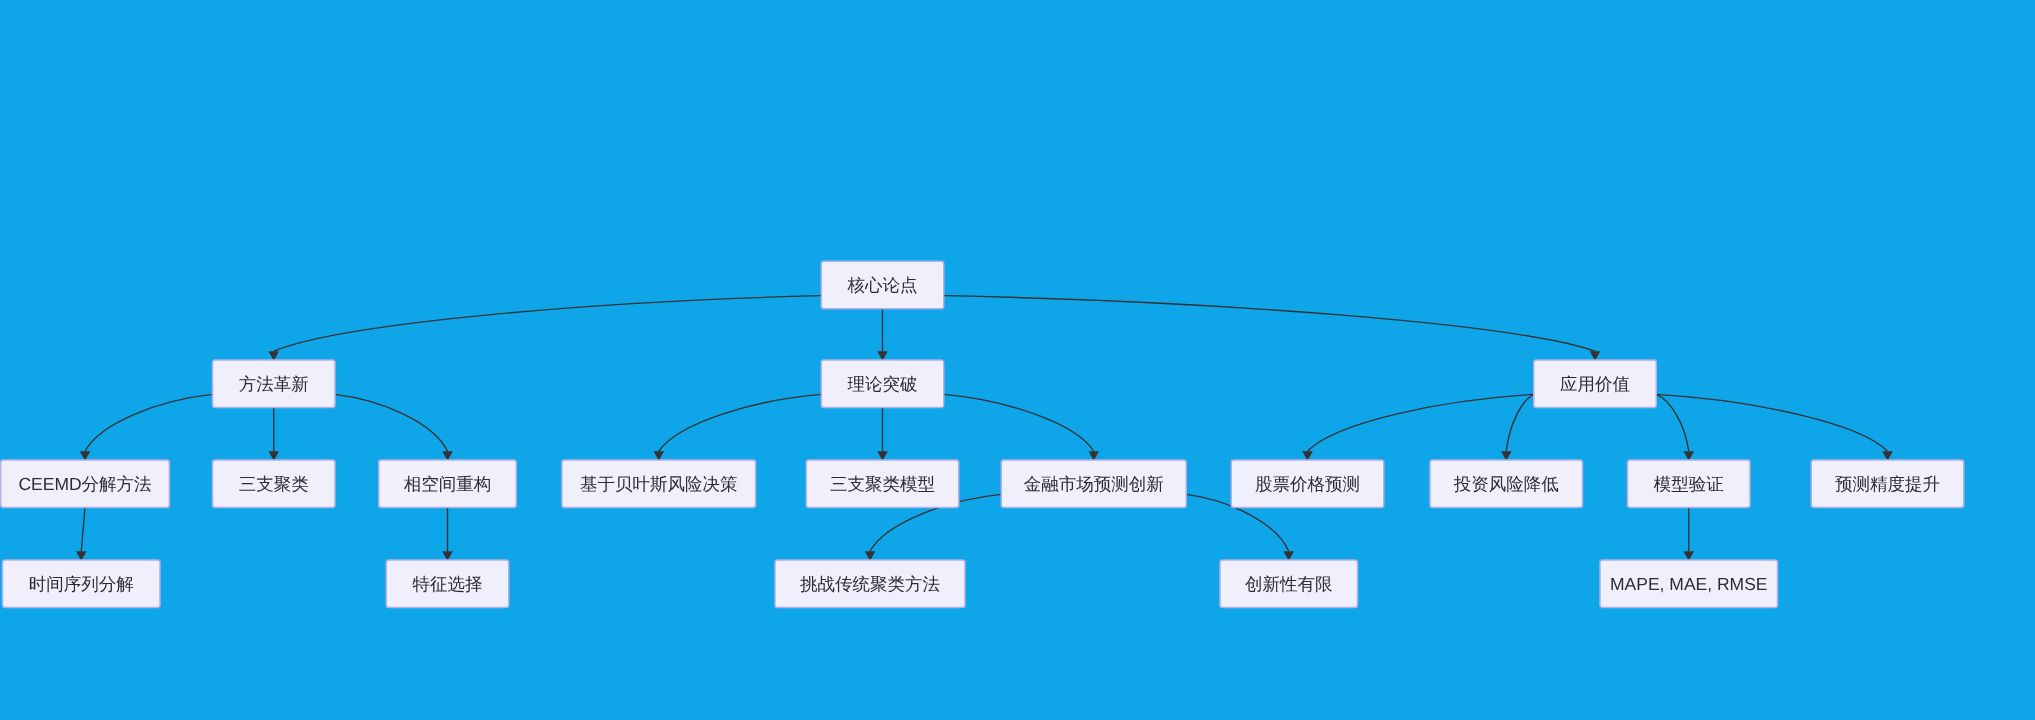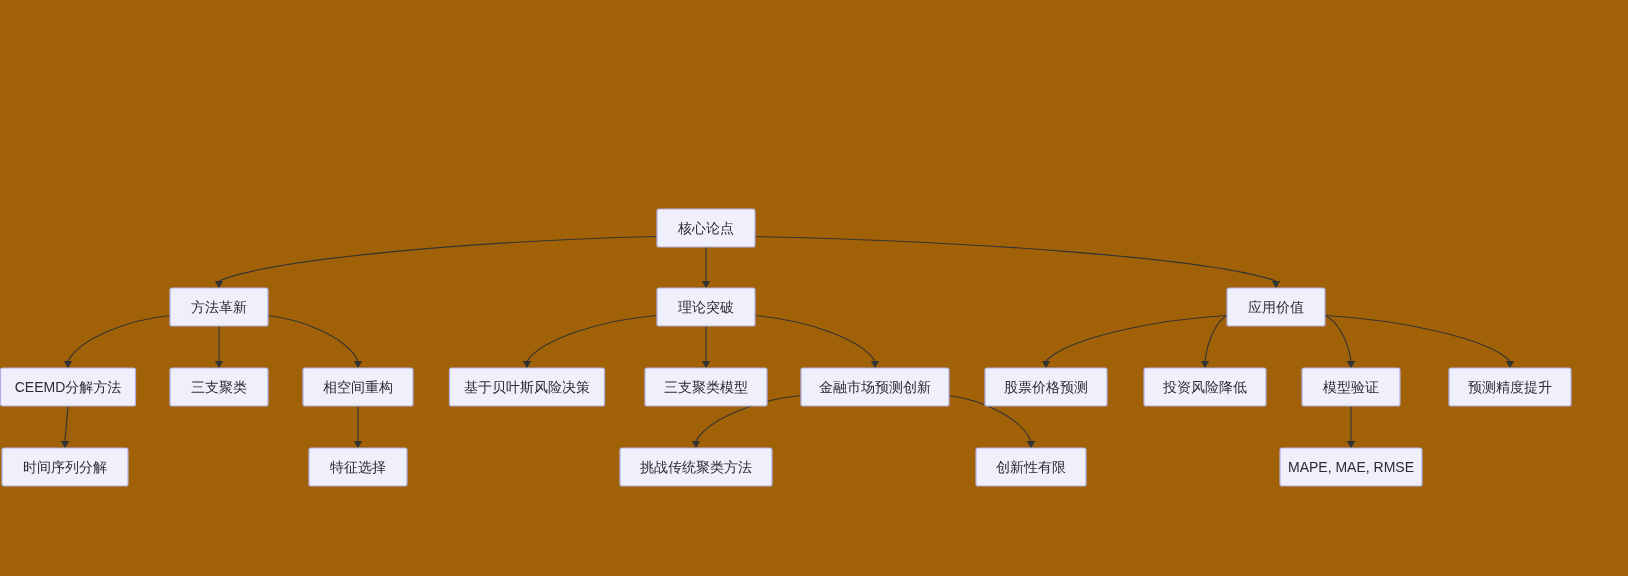--- a/index.html
+++ b/index.html
@@ -4,21 +4,21 @@
 <style>
   html, body {
     margin: 0;
     padding: 0;
     background: #ffffff;
   }
   #canvas-wrap {
     position: relative;
     width: 1628px;
     height: 576px;
-    background: #a16207;
+    background: #0ea5e9;
     overflow: hidden;
     font-family: "Liberation Sans", "DejaVu Sans", sans-serif;
   }
   svg#diagram {
     display: block;
     width: 1628px;
     height: 576px;
   }
   .node-rect {
     fill: #f0effc;

